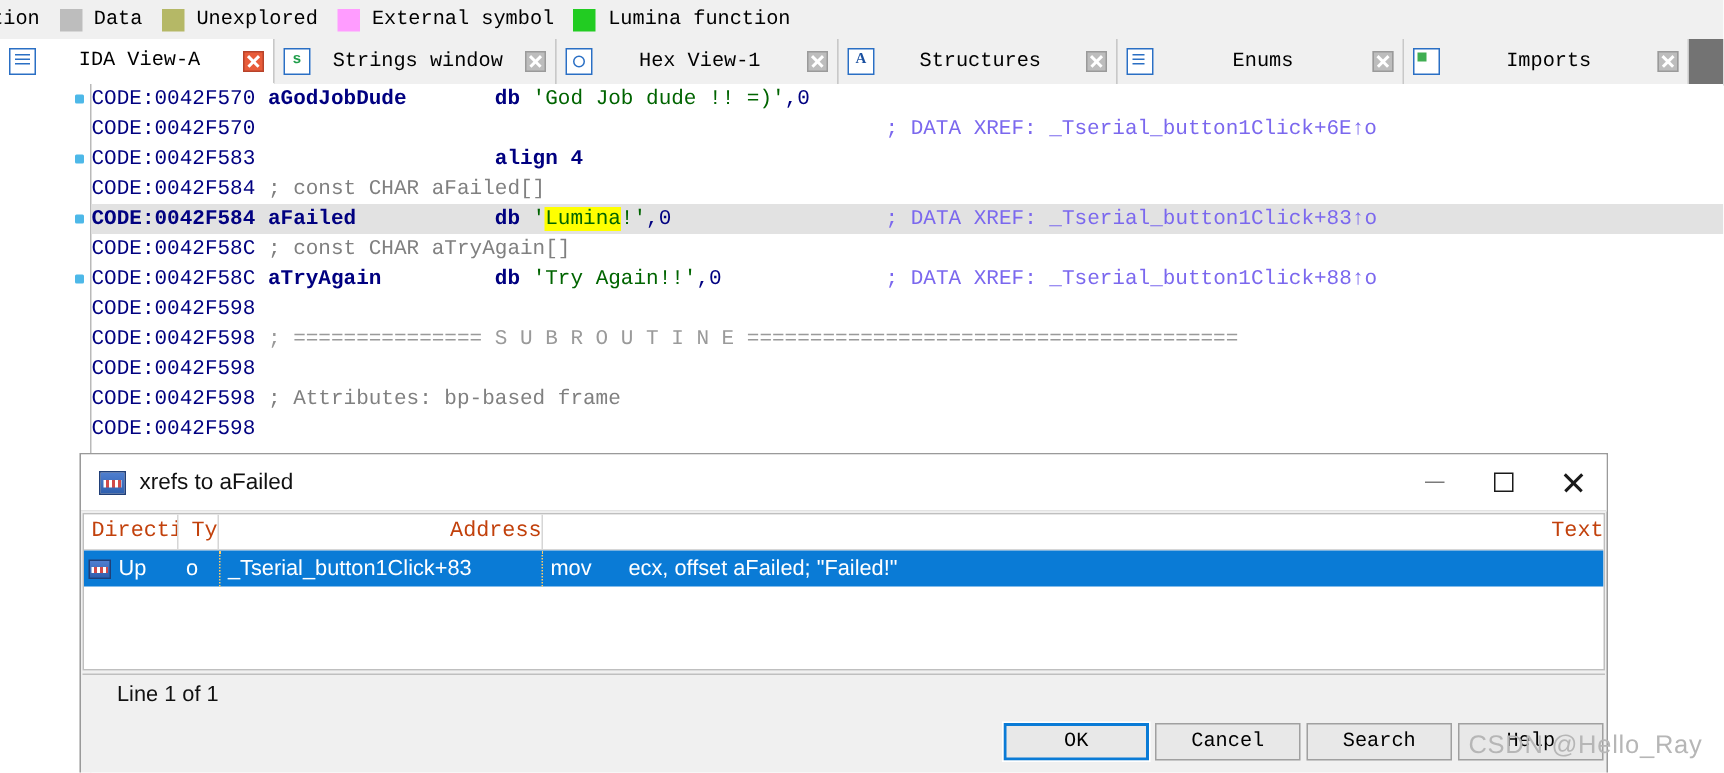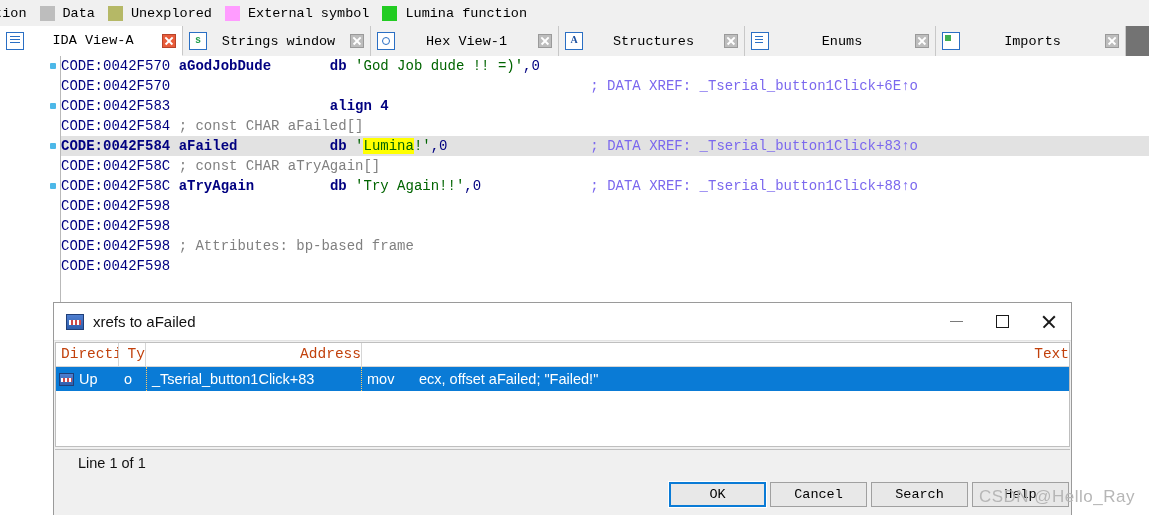--- a/index.html
+++ b/index.html
@@ -258,20 +258,21 @@
     <div id="gutter-line"></div>
     <div class="code-rows" id="code-rows">
         <div class="crow"><span class="seg-addr">CODE:0042F570 </span><span class="seg-name">aGodJobDude</span><span>       </span><span class="seg-kw">db </span><span class="seg-str">'God Job dude !! =)'</span><span class="seg-num">,0</span></div>
         <div class="crow"><span class="seg-addr">CODE:0042F570 </span><span>                                                 </span><span class="seg-xref">; DATA XREF: _Tserial_button1Click+6E↑o</span></div>
         <div class="crow"><span class="seg-addr">CODE:0042F583 </span><span>                  </span><span class="seg-kw">align 4</span></div>
         <div class="crow"><span class="seg-addr">CODE:0042F584 </span><span class="seg-cmt">; const CHAR aFailed[]</span></div>
         <div class="crow hl"><span class="seg-addr b">CODE:0042F584 </span><span class="seg-name">aFailed</span><span>           </span><span class="seg-kw">db </span><span class="seg-str"><span>'</span><span class="hlmark">Lumina</span><span>!'</span></span><span class="seg-num">,0</span><span>                 </span><span class="seg-xref">; DATA XREF: _Tserial_button1Click+83↑o</span></div>
         <div class="crow"><span class="seg-addr">CODE:0042F58C </span><span class="seg-cmt">; const CHAR aTryAgain[]</span></div>
         <div class="crow"><span class="seg-addr">CODE:0042F58C </span><span class="seg-name">aTryAgain</span><span>         </span><span class="seg-kw">db </span><span class="seg-str">'Try Again!!'</span><span class="seg-num">,0</span><span>             </span><span class="seg-xref">; DATA XREF: _Tserial_button1Click+88↑o</span></div>
         <div class="crow"><span class="seg-addr">CODE:0042F598 </span></div>
+        <div class="crow"><span class="seg-addr">CODE:0042F598 </span><span class="seg-sub">; =============== S U B R O U T I N E =======================================</span></div>
         <div class="crow"><span class="seg-addr">CODE:0042F598 </span></div>
         <div class="crow"><span class="seg-addr">CODE:0042F598 </span><span class="seg-cmt">; Attributes: bp-based frame</span></div>
         <div class="crow"><span class="seg-addr">CODE:0042F598 </span></div>
         <div class="crow" style="position: absolute; top: 440px;"><span class="seg-addr">CODE:0042F5B1 </span><span>                  </span><span class="seg-pop">pop     </span><span class="seg-pop">edx</span></div>
       </div>
   </div>
 
   <div id="dlg">
 
     <div id="dlg-title">

